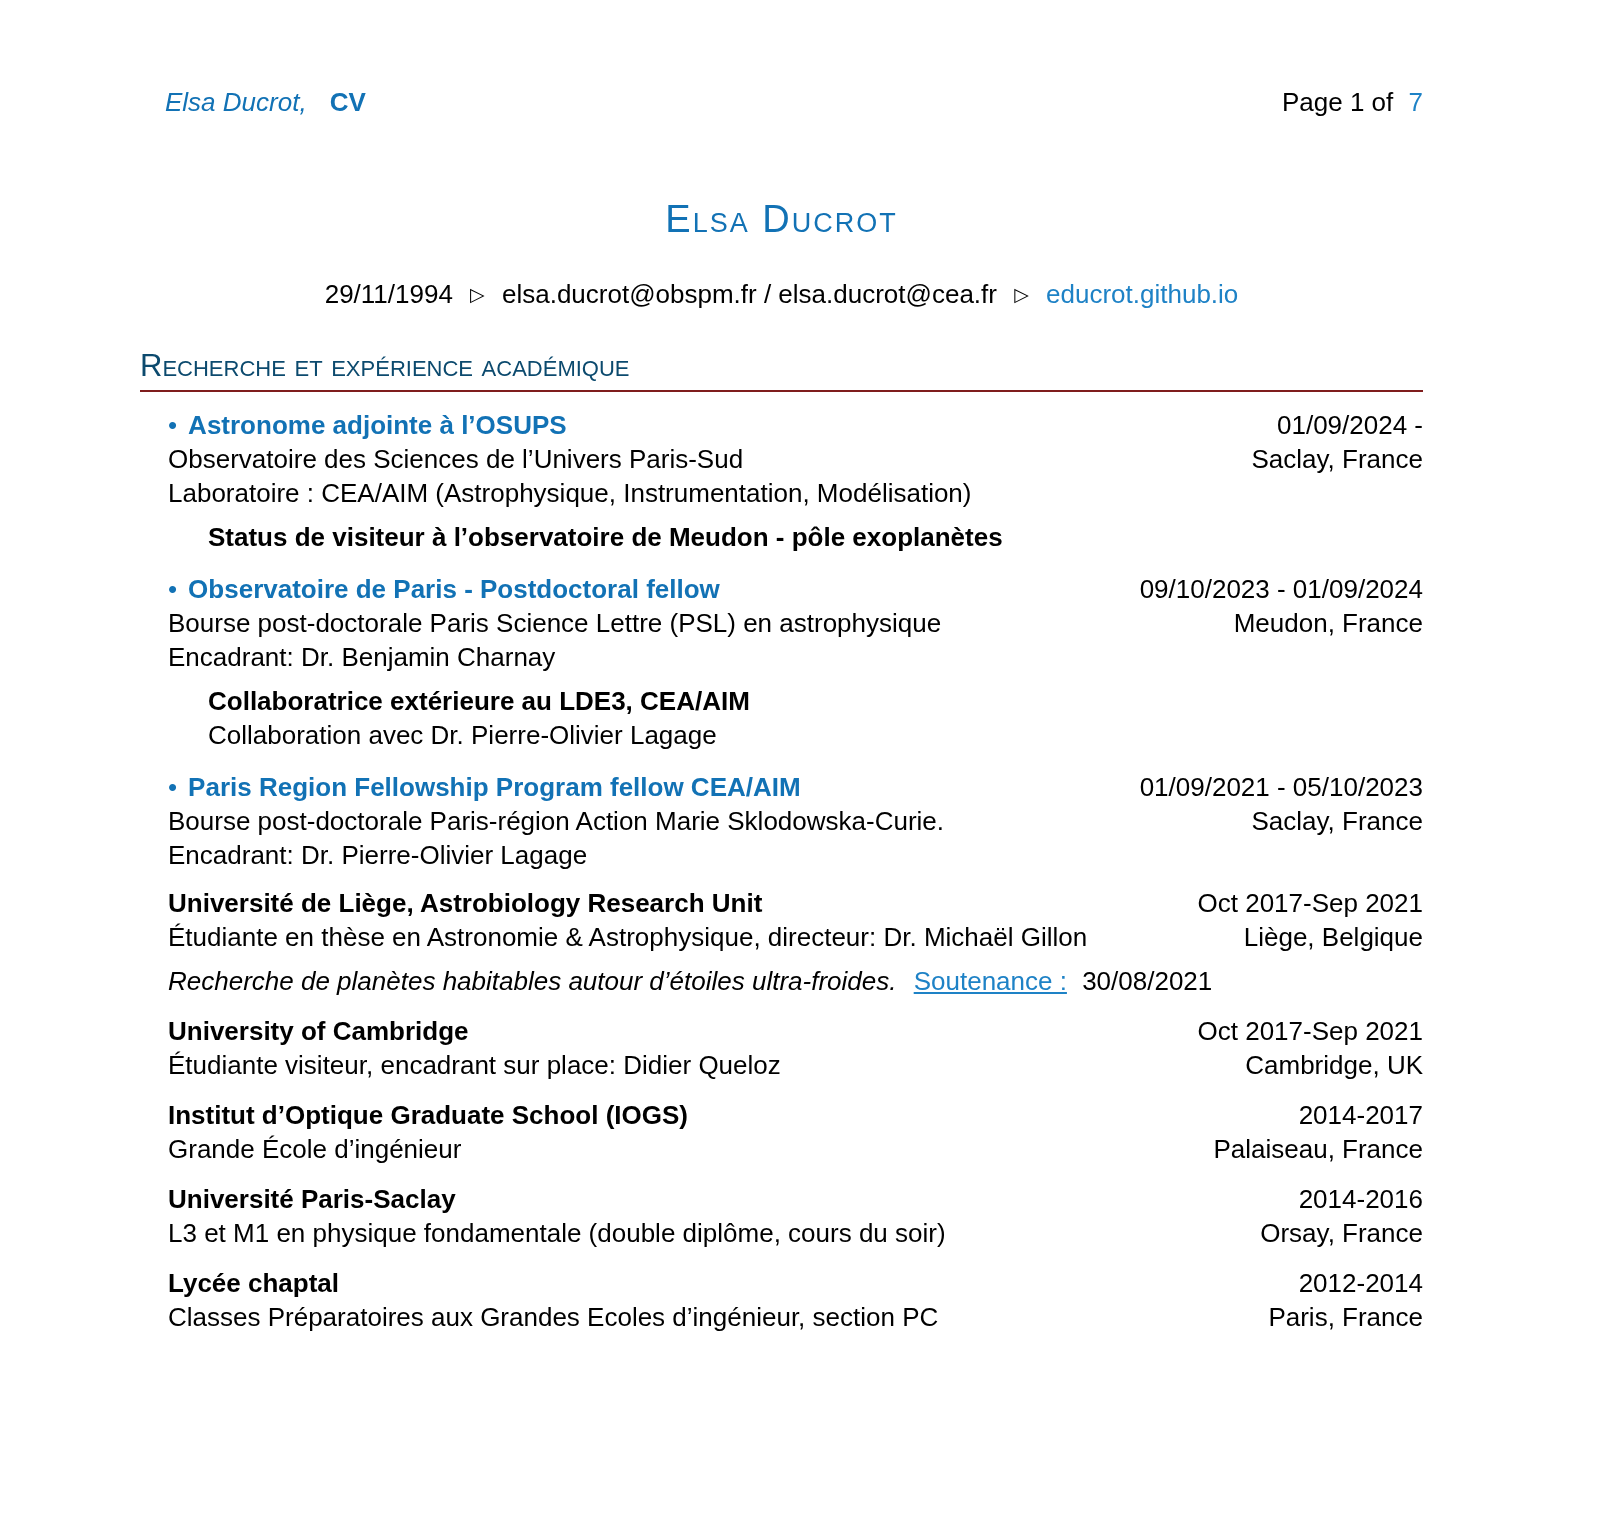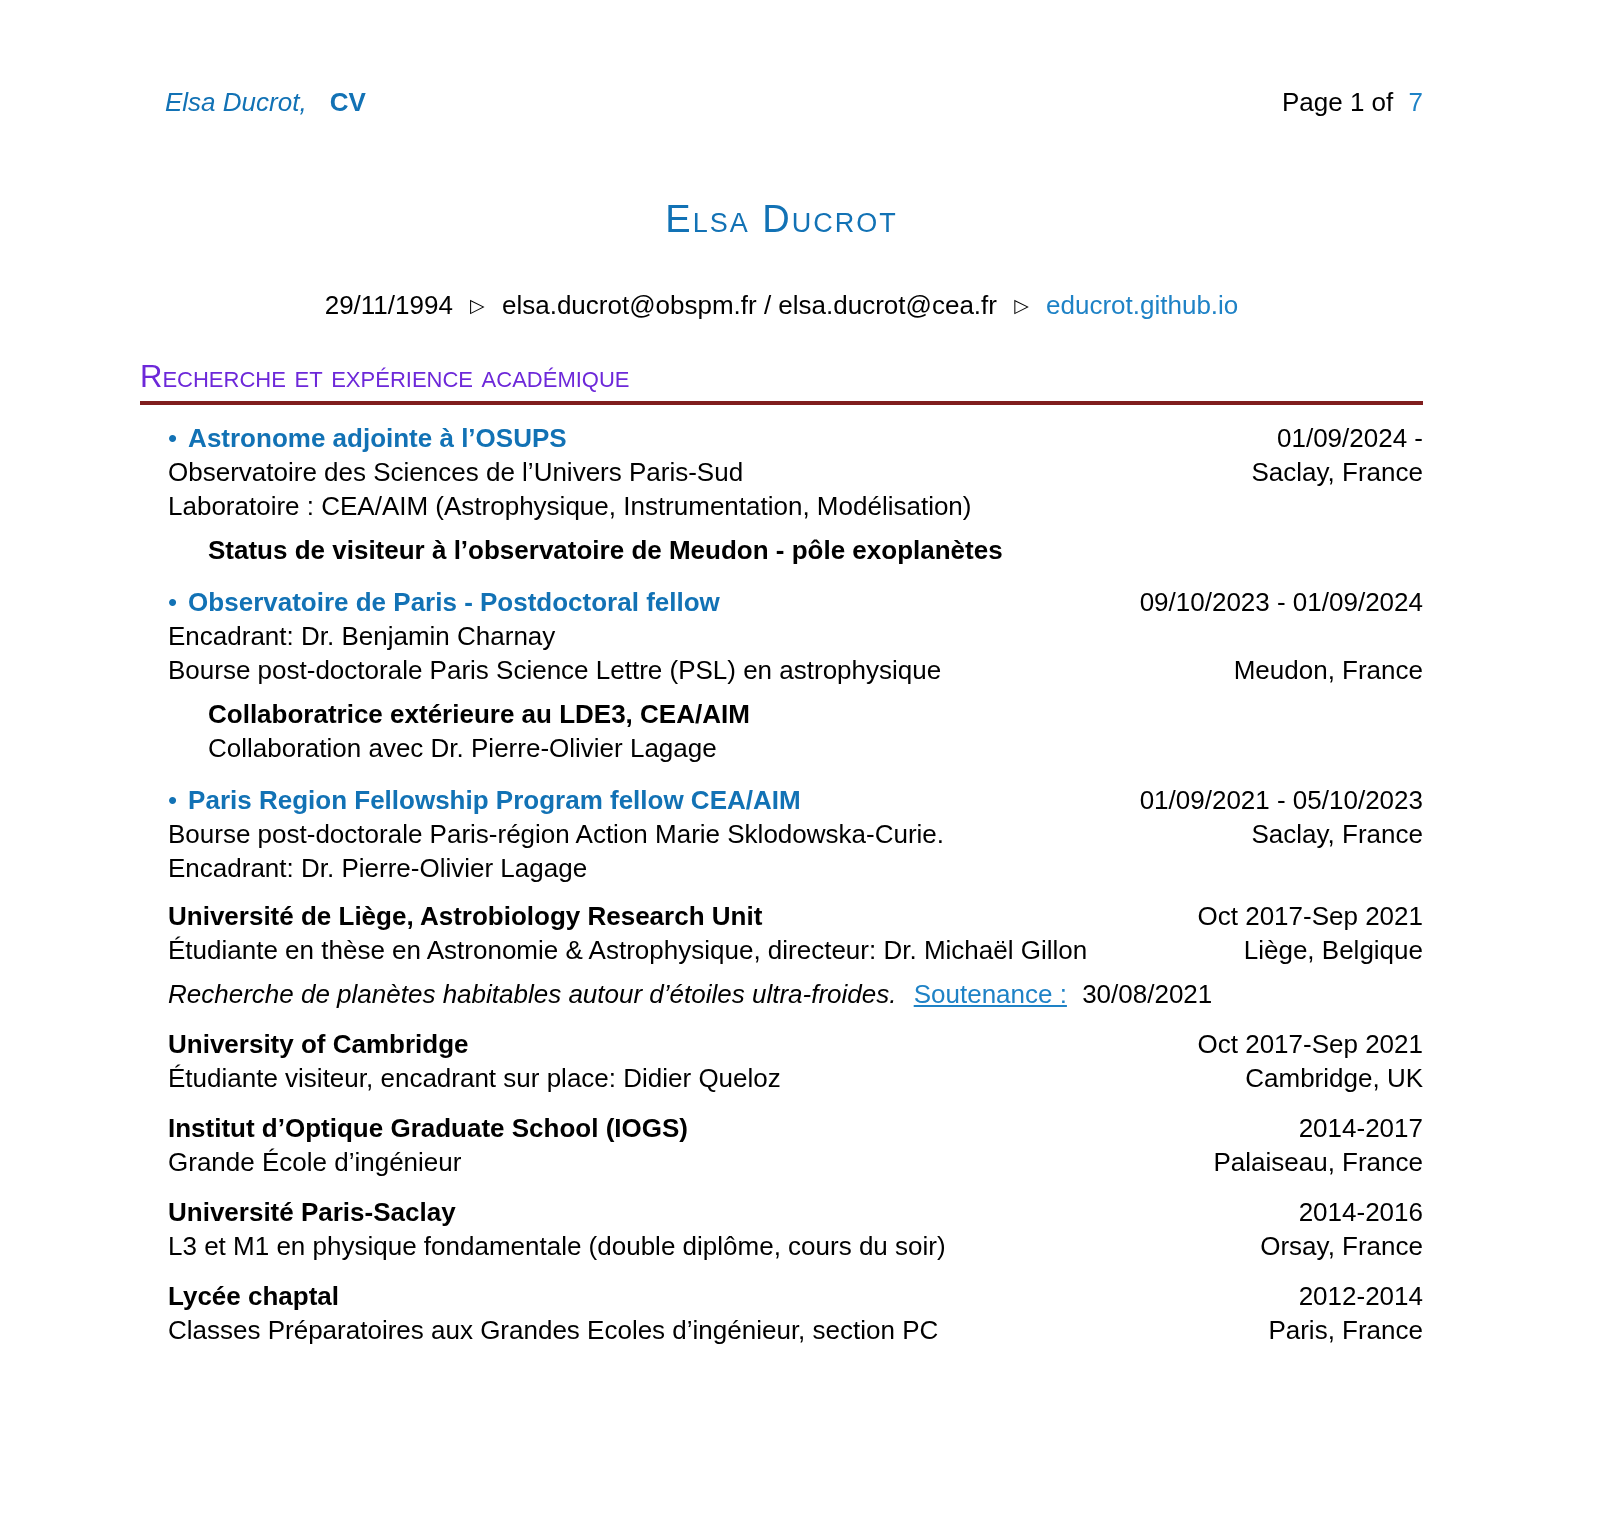--- a/index.html
+++ b/index.html
@@ -31,33 +31,33 @@
     text-align: center;
     font-variant: small-caps;
     font-weight: 400;
     font-size: 38px;
     line-height: 60px;
     letter-spacing: 2px;
     color: #1272b5;
   }
 
   
-  .contact { margin-top: 39px; text-align:center; }
+  .contact { margin-top: 28px; text-align:center; }
   .contact .tri { font-size: 19px; color:#000; margin: 0 10px; vertical-align: 2px; }
   .contact .site-link { color:#1e82c6; text-decoration:none; }
 
   
   .section-heading {
     margin: 36px 0 0 0;
     font-variant: small-caps;
     font-weight: 400;
     font-size: 31px;
     line-height: 36px;
-    color: #6d28d9;
-    border-bottom: 4px solid #7f1d1d;
+    color: #0c4a6e;
+    border-bottom: 2px solid #7f1d1d;
     padding-bottom: 6px;
   }
   .section-heading.formation { margin-top: 30px; }
 
   
   .entries { margin: 16px 0 0 28px; }
   .entry + .entry { margin-top: 18px; }
   .entry-head { display:flex; align-items:baseline; }
   .bullet { color:#1272b5; margin-right: 11px; }
   .etitle { color:#1272b5; font-weight:bold; flex:1; padding-right: 24px; }
@@ -126,25 +126,25 @@
       </div>
     </div>
 
     <div class="entry">
       <div class="entry-head">
         <span class="bullet">•</span>
         <span class="etitle">Observatoire de Paris - Postdoctoral fellow</span>
         <span class="edate">09/10/2023 - 01/09/2024</span>
       </div>
       <div class="eline">
-        <span>Encadrant: Dr. Benjamin Charnay</span>
-      </div>
-      <div class="eline">
         <span>Bourse post-doctorale Paris Science Lettre (PSL) en astrophysique</span>
         <span class="eloc">Meudon, France</span>
+      </div>
+      <div class="eline">
+        <span>Encadrant: Dr. Benjamin Charnay</span>
       </div>
       <div class="enote">
         <div class="note-bold">Collaboratrice extérieure au LDE3, CEA/AIM</div>
         <div>Collaboration avec Dr. Pierre-Olivier Lagage</div>
       </div>
     </div>
 
     <div class="entry">
       <div class="entry-head">
         <span class="bullet">•</span>

